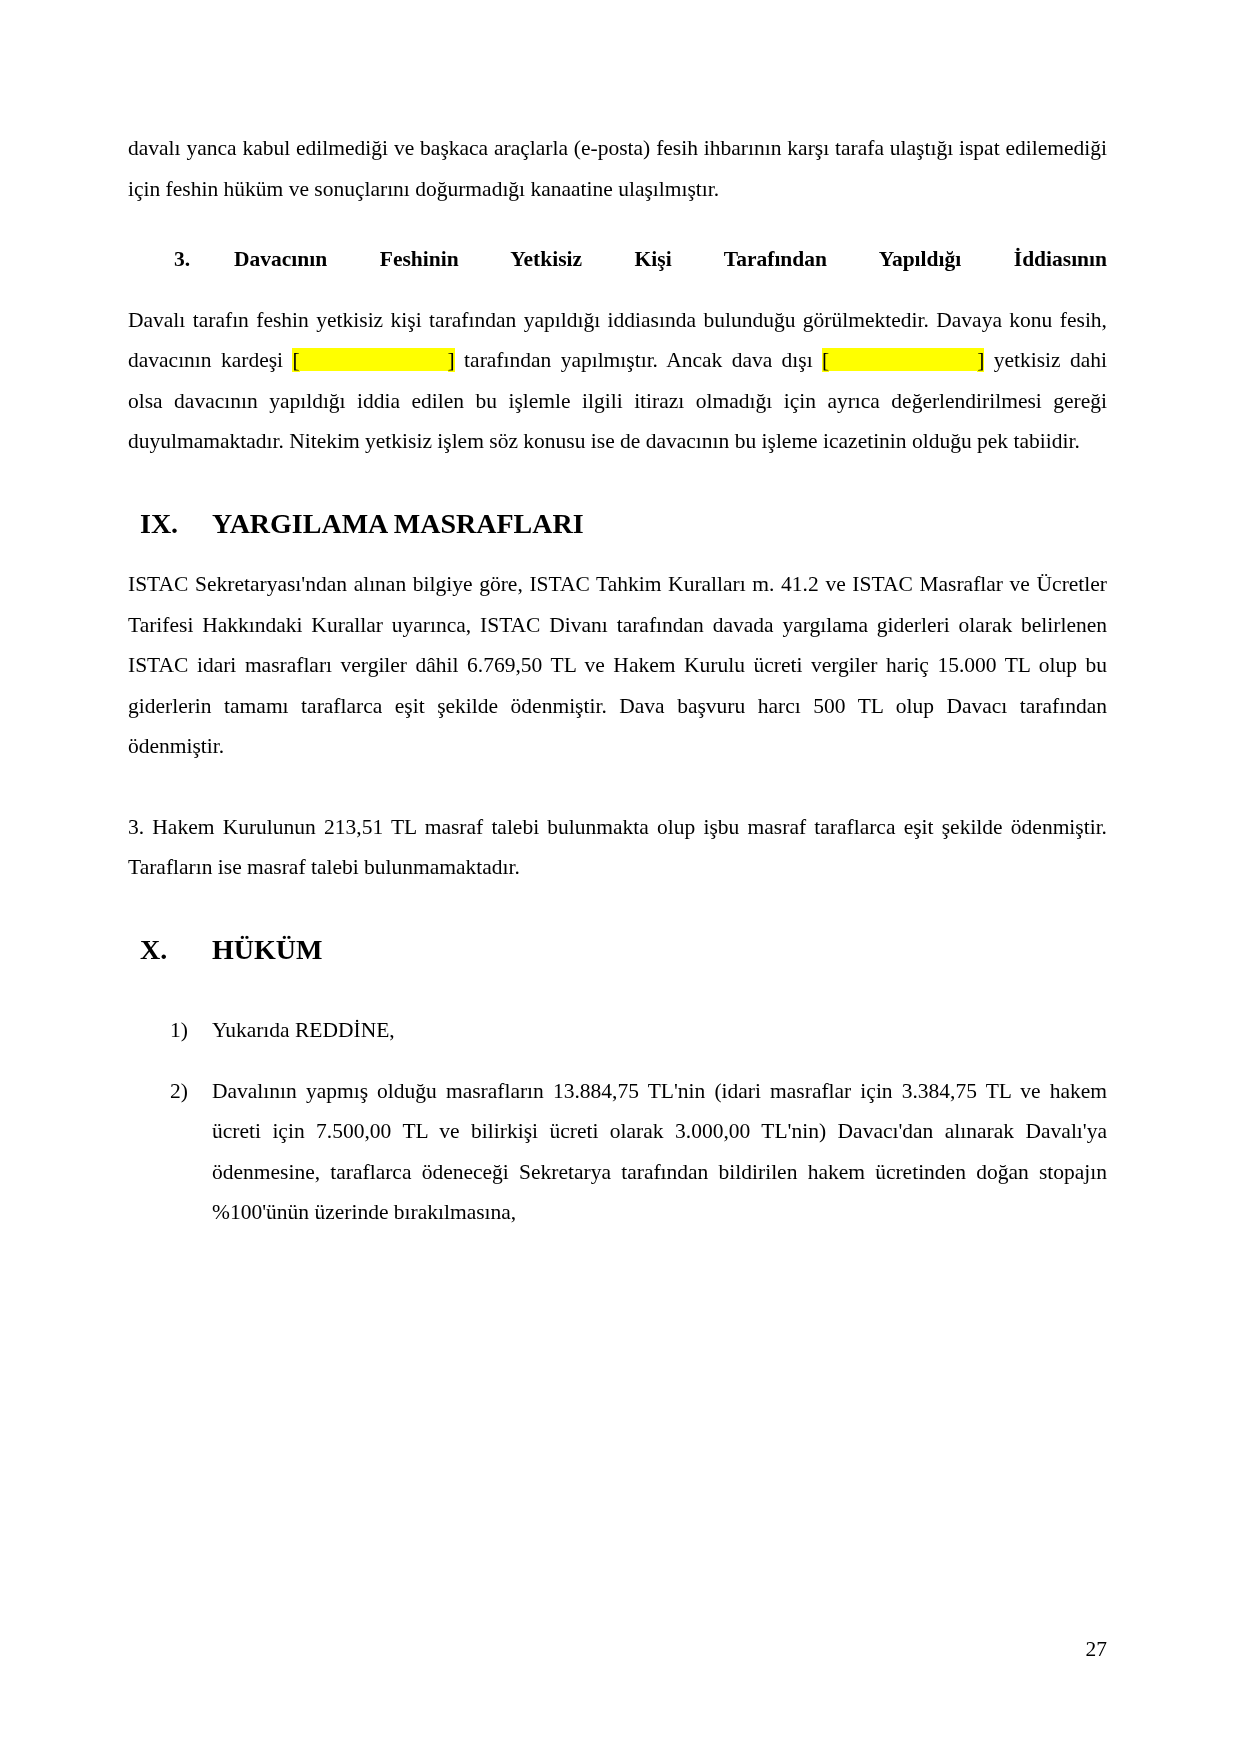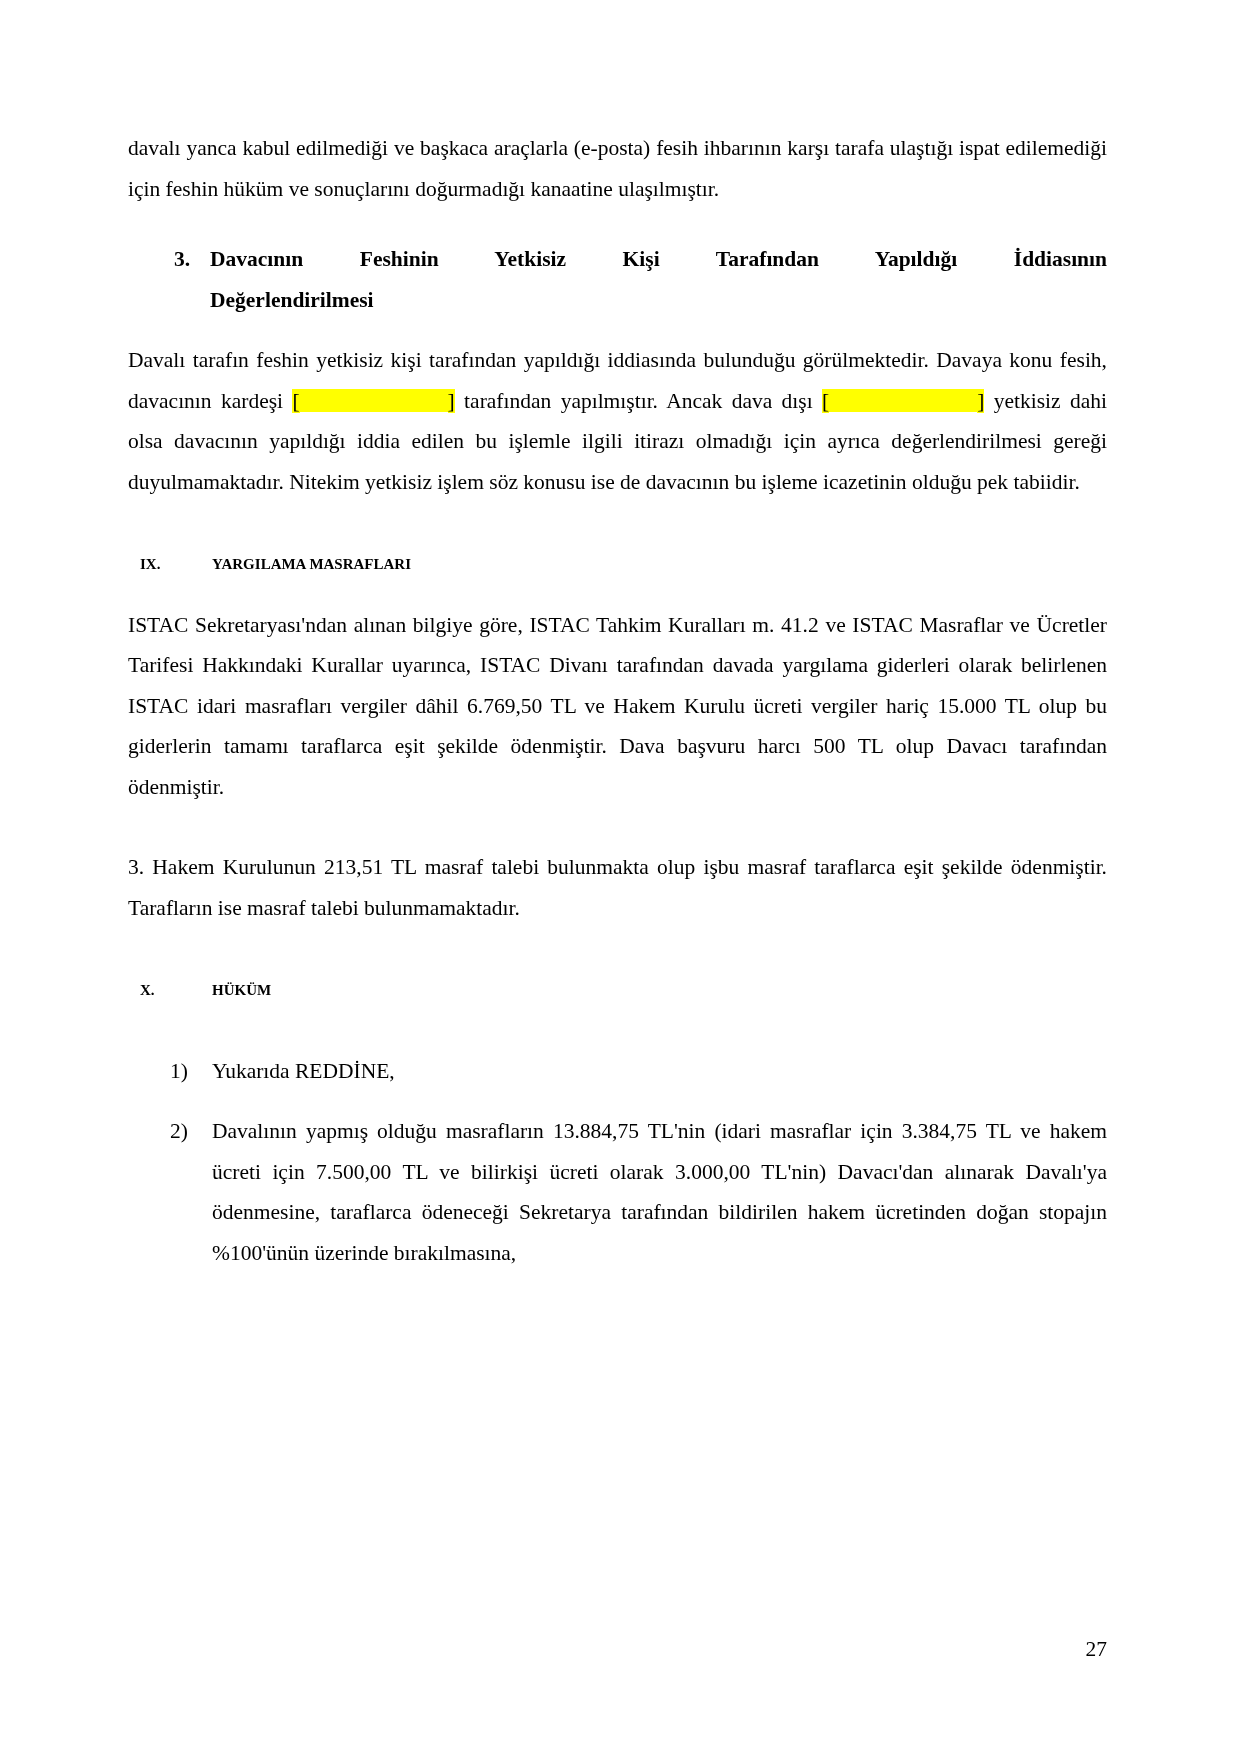--- a/index.html
+++ b/index.html
@@ -50,31 +50,32 @@
   }
   .sub-heading .txt {
     flex: 1 1 auto;
     text-align: justify;
     text-align-last: left;
   }
   .sub-heading .txt .line1 {
     display: block;
     text-align: justify;
     text-align-last: justify;
+    margin-left: 24px;
   }
   .sub-heading .txt .line2 {
     display: block;
   }
 
   
   .roman-heading {
     display: flex;
     margin-left: 12px;
     font-weight: bold;
-    font-size: 15px;
+    font-size: 28px;
     line-height: 40.5px;
     justify-content: space-between;
   }
   .roman-heading .rnum {
     width: 72px;
     flex: 0 0 72px;
   }
   .roman-heading .rtxt {
     flex: 1 1 auto;
   }
@@ -123,21 +124,20 @@
 <div class="page">
 
   <p class="body-text para">davalı yanca kabul edilmediği ve başkaca araçlarla (e-posta) fesih ihbarının karşı tarafa ulaştığı ispat edilemediği için feshin hüküm ve sonuçlarını doğurmadığı kanaatine ulaşılmıştır.</p>
 
   <div class="gap-md"></div>
 
   <div class="sub-heading">
     <span class="num">3.</span>
     <span class="txt">
       <span class="line1">Davacının Feshinin Yetkisiz Kişi Tarafından Yapıldığı İddiasının</span>
-      <span class="line2">Değerlendirilmesi</span>
     </span>
   </div>
 
   <div class="gap-sm"></div>
 
   <p class="body-text para"><span>Davalı tarafın feshin yetkisiz kişi tarafından yapıldığı iddiasında bulunduğu görülmektedir. Davaya konu fesih, davacının kardeşi </span><span class="bracket">[</span><span class="redaction"></span><span class="bracket">]</span><span> tarafından yapılmıştır. Ancak dava dışı </span><span class="bracket">[</span><span class="redaction"></span><span class="bracket">]</span><span> yetkisiz dahi olsa davacının yapıldığı iddia edilen bu işlemle ilgili itirazı olmadığı için ayrıca değerlendirilmesi gereği duyulmamaktadır. Nitekim yetkisiz işlem söz konusu ise de davacının bu işleme icazetinin olduğu pek tabiidir.</span></p>
 
   <div class="gap-lg"></div>
 
   <div class="roman-heading">

